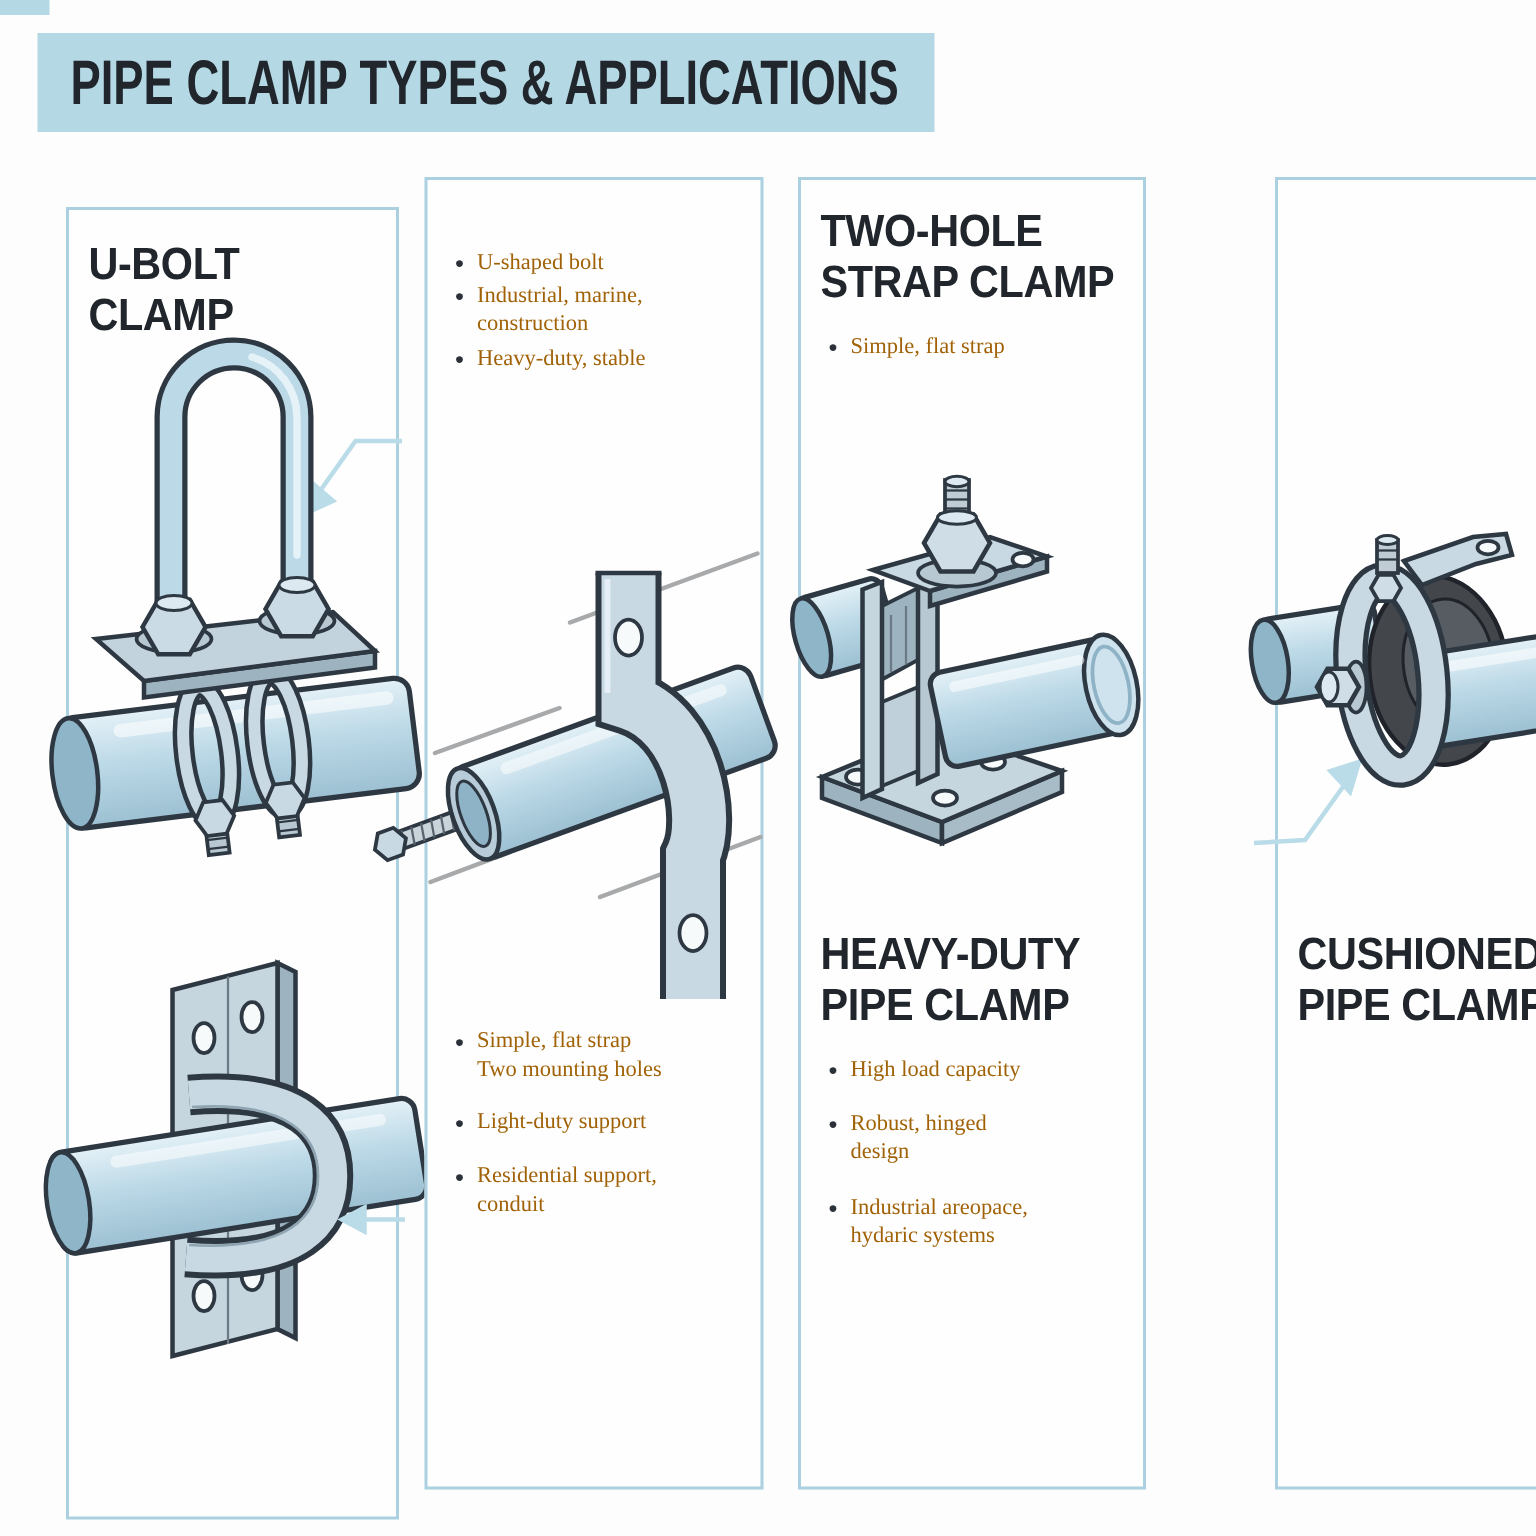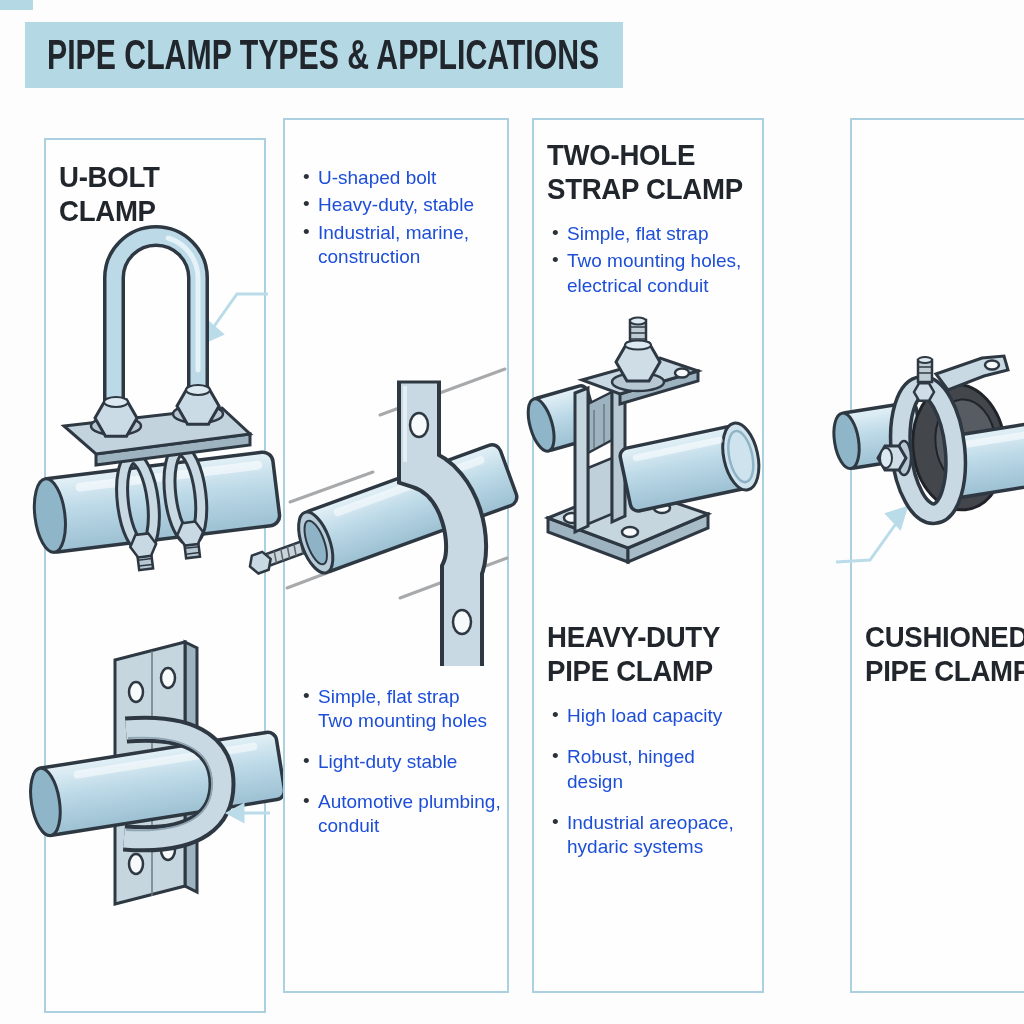--- a/index.html
+++ b/index.html
@@ -28,22 +28,22 @@
   .p2 { left:283px; width:226px; }
   .p3 { left:532px; width:232px; }
   .p4 { left:802px; width:200px;margin-left:48px; }
   .heading {
     position:absolute; left:13px; font-size:30px; font-weight:bold; color:#20262c;
     line-height:1.12; white-space:pre-line;
     transform:scaleX(0.92); transform-origin:left top; letter-spacing:-0.3px;
   }
   ul.bullets { position:absolute; list-style:none; width:205px; }
   ul.bullets li {
-    position:relative; padding-left:17px; font-size:19px; line-height:1.28;
-    color:#1d4ed8; white-space:pre-line;
+    position:relative; padding-left:17px; font-size:15px; line-height:1.28;
+    color:#a16207; white-space:pre-line;font-family:Liberation Serif, serif;
   }
   ul.bullets li::before {
     content:"\2022"; position:absolute; left:2px; top:-1px; color:#2b3138; font-size:19px;
   }
   .tight li { margin-bottom:3px; }
   .p2-bottom li { margin-bottom:16px; }
   .p3-bottom li { margin-bottom:17px; }
   .p4-list li { margin-bottom:5px; }
   .p4-list li:nth-child(4) { margin-top:38px; }
   .illus { position:absolute; overflow:visible; }
@@ -153,23 +153,23 @@
       <g stroke="#b9dce8" stroke-width="3" fill="#b9dce8">
         <line x1="222" y1="195" x2="192" y2="195"></line>
         <polygon points="180,195 195,187 195,203"></polygon>
       </g>
     </svg>
   </section>
 
   <section class="panel p2">
     <ul class="bullets tight" style="left:16px; top:46px">
       <li>U-shaped bolt</li>
-      <li>Heavy-duty, stable</li>
       <li>Industrial, marine,
 construction</li>
+      <li>Heavy-duty, stable</li>
     </ul>
 
     <svg class="illus" style="left:0px; top:210px" width="226" height="338" viewBox="0 0 226 338" role="img" aria-label="Flat strap clamp over a pipe with anchor bolt">
       <g stroke="#a7a9ab" stroke-width="3" stroke-linecap="round">
         <line x1="95" y1="85" x2="220" y2="39"></line>
         <line x1="5" y1="172" x2="88" y2="142"></line>
         <line x1="2" y1="258" x2="55" y2="238"></line>
         <line x1="115" y1="268" x2="222" y2="228"></line>
       </g>
       <g transform="rotate(-20 120 180)">
@@ -197,34 +197,32 @@
         <path d="M120,56 L120,132" stroke="#e8f1f6" stroke-width="4" opacity="0.9"></path>
         <line x1="112" y1="52" x2="156" y2="52" stroke="#2e3842" stroke-width="3"></line>
         <ellipse cx="134" cy="95" rx="9" ry="12" fill="#f7fafb" stroke="#2e3842" stroke-width="2.5"></ellipse>
         <ellipse cx="177" cy="292" rx="9" ry="12" fill="#f7fafb" stroke="#2e3842" stroke-width="2.5"></ellipse>
       </g>
     </svg>
 
     <ul class="bullets p2-bottom" style="left:16px; top:565px">
       <li>Simple, flat strap
 Two mounting holes</li>
-      <li>Light-duty stable</li>
-      <li>Automotive plumbing,
+      <li>Light-duty support</li>
+      <li>Residential support,
 conduit</li>
     </ul>
   </section>
 
   <section class="panel p3">
     <h2 class="heading" style="top:18px">TWO-HOLE
 STRAP CLAMP</h2>
 
     <ul class="bullets tight" style="left:16px; top:102px">
       <li>Simple, flat strap</li>
-      <li>Two mounting holes,
-electrical conduit</li>
     </ul>
 
     <svg class="illus" style="left:8px; top:198px" width="222" height="292" viewBox="0 0 222 292" role="img" aria-label="Heavy-duty hinged pipe clamp on a bolted base plate">
       <g transform="rotate(-16 20 100)">
         <rect x="-6" y="74" width="58" height="54" rx="7" fill="url(#g-pipe)" stroke="#2e3842" stroke-width="3.5"></rect>
         <ellipse cx="-2" cy="101" rx="11" ry="27" fill="#8fb5c8" stroke="#2e3842" stroke-width="3"></ellipse>
       </g>
       <g stroke="#2e3842" stroke-width="3">
         <polygon points="6,200 86,230 86,244 6,214" fill="#9db3c0"></polygon>
         <polygon points="86,230 166,196 166,210 86,244" fill="#a8bcc8"></polygon>

